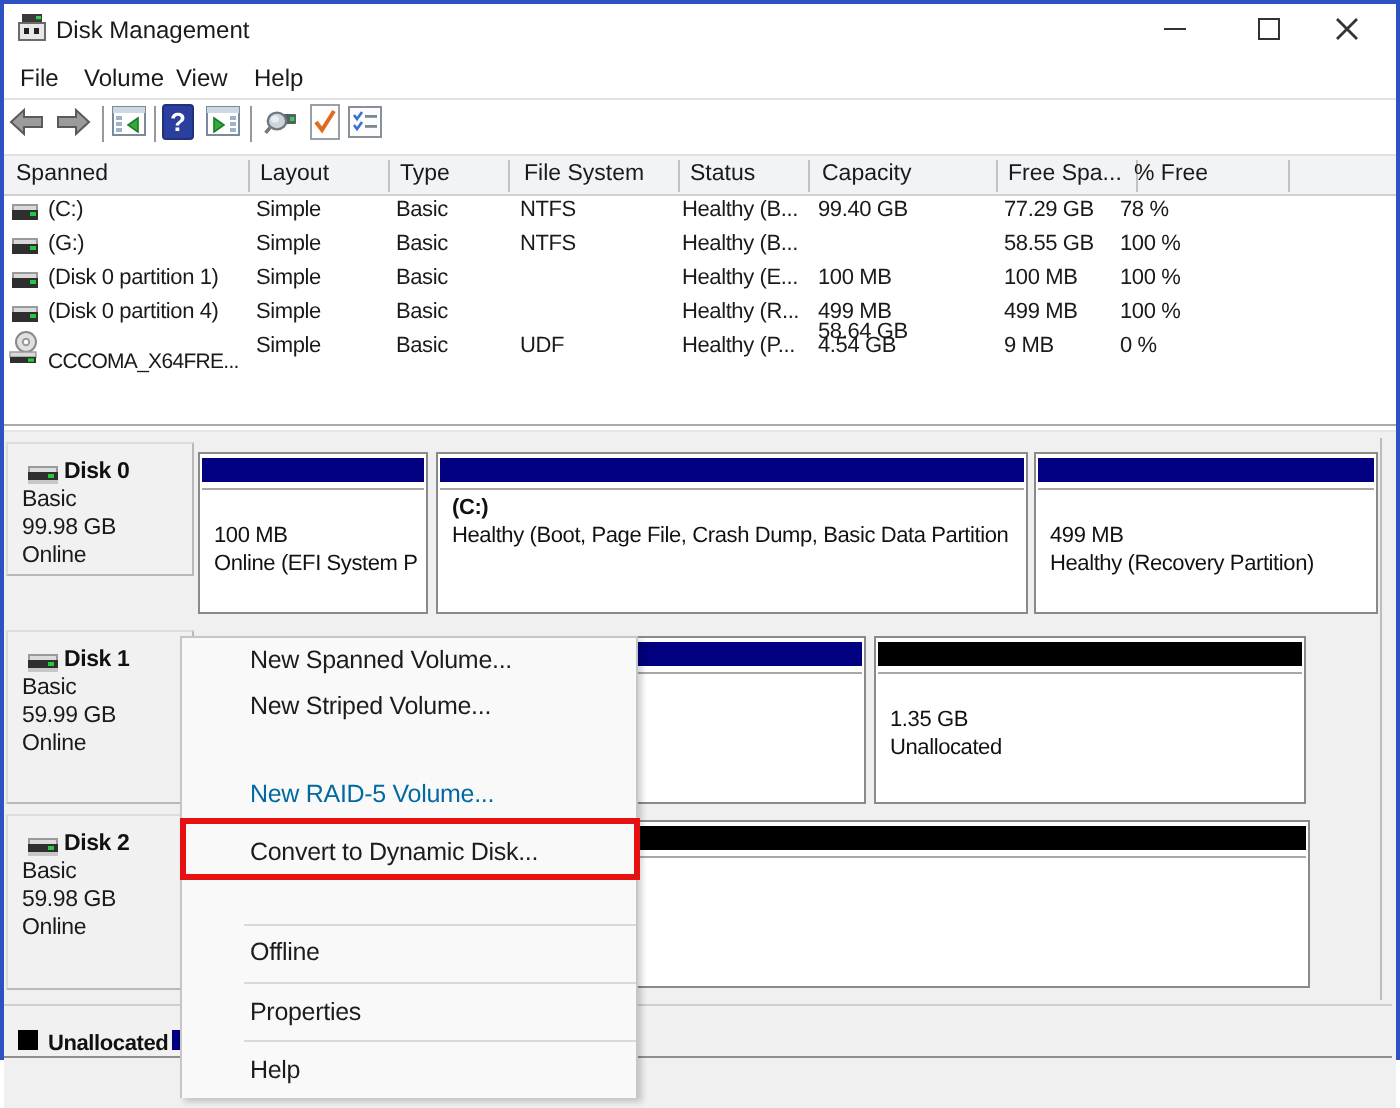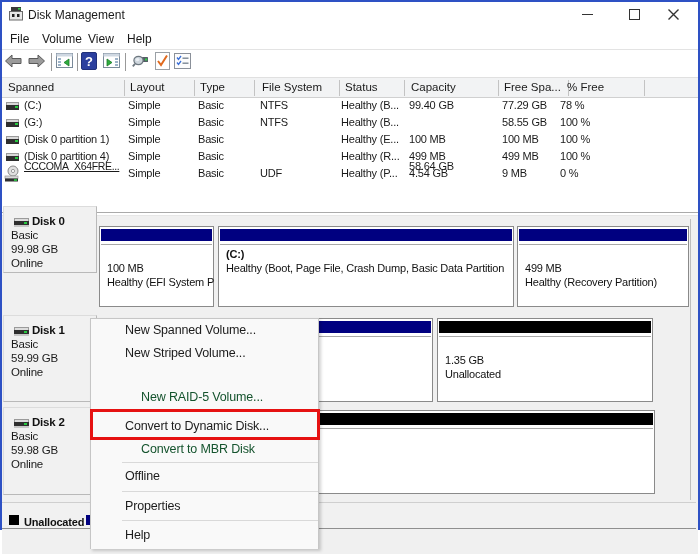--- a/index.html
+++ b/index.html
@@ -56,21 +56,21 @@
   .band { position:absolute; left:1px; right:1px; top:2px; height:12px; }
   .bandline { position:absolute; left:1px; right:1px; top:17px; height:1px; background:#a8a8a8; }
   .btxt { position:absolute; left:7px; font-size:11px; letter-spacing:-0.2px; color:#111; line-height:14px; white-space:nowrap; overflow:hidden; }
 
   
   #legend { left:2px; top:502px; width:694px; height:27px; background:#f1f1f1; border-top:1px solid #cfcfcf; border-bottom:1px solid #8f8f8f; }
 
   
   #cmenu { left:90px; top:318px; width:229px; height:231px; background:#f9f9f9; border:1px solid #c6c6c6; border-bottom:none; box-shadow:2px 2px 3px rgba(0,0,0,0.18); }
   .mi { position:absolute; left:34px; font-size:12.5px; letter-spacing:-0.15px; color:#1c1c1c; white-space:nowrap; }
-  .mi.dis { color:#14532d;margin-left:16px; }
+  .mi.dis { color:#0369a1; }
   .msep { position:absolute; left:31px; width:196px; height:1px; background:#d9d9d9; }
 
   #redbox { left:90px; top:409px; width:230px; height:31px; border:3px solid #e61212; }
 </style>
 </head>
 <body>
   <div class="abs" id="b-top"></div>
   <div class="abs" id="b-left"></div>
   <div class="abs" id="b-right"></div>
 
@@ -213,54 +213,54 @@
     <div class="abs row-txt" style="left:409px;top:150px;">499 MB</div>
     <div class="abs row-txt" style="left:502px;top:150px;">499 MB</div>
     <div class="abs row-txt" style="left:560px;top:150px;">100 %</div>
     <svg class="abs" style="left:4px;top:165px" width="17" height="17" viewBox="0 0 17 17">
       <circle cx="9" cy="6" r="5" fill="#e0e0e0" stroke="#8a8a8a"></circle>
       <circle cx="9" cy="6" r="1.6" fill="#ffffff" stroke="#9a9a9a"></circle>
       <rect x="1" y="11" width="13" height="2.5" fill="#d9d9d9" stroke="#9a9a9a" stroke-width="0.7"></rect>
       <rect x="1" y="13.5" width="13" height="3" fill="#2f2f2f"></rect>
       <rect x="10" y="14.2" width="3" height="1.7" fill="#27c840"></rect>
     </svg>
-    <div class="abs row-txt" style="left:24px;top:160px;font-size:10.5px;letter-spacing:-0.35px;text-decoration:underline;">CCCOMA_X64FRE...</div>
+    <div class="abs row-txt" style="left:24px;top:175px;font-size:10.5px;letter-spacing:-0.35px;">CCCOMA_X64FRE...</div>
     <div class="abs row-txt" style="left:128px;top:167px;">Simple</div>
     <div class="abs row-txt" style="left:198px;top:167px;">Basic</div>
     <div class="abs row-txt" style="left:260px;top:167px;">UDF</div>
     <div class="abs row-txt" style="left:341px;top:167px;">Healthy (P...</div>
     <div class="abs row-txt" style="left:409px;top:167px;">4.54 GB</div>
     <div class="abs row-txt" style="left:502px;top:167px;">9 MB</div>
     <div class="abs row-txt" style="left:560px;top:167px;">0 %</div>
   </div>
 
   <div class="abs" id="split1"></div>
   <div class="abs" id="split2"></div>
   <div class="abs" id="bottompane"></div>
 
   <div id="diskarea">
-    <div class="dpanel" style="top:206px;height:67px">
+    <div class="dpanel" style="top:221px;height:67px">
     <div class="dico">
         <div class="t"></div>
         <div class="b"></div>
         <div class="g"></div>
         <div class="base"></div>
       </div>
     <div class="dname">Disk 0</div>
     <div class="dline" style="top:22px">Basic</div>
     <div class="dline" style="top:36px">99.98 GB</div>
     <div class="dline" style="top:50px">Online</div>
   </div>
     <div class="blk" style="left:99px;top:226px;width:115px;height:81px">
     <div class="band" style="background:#000080"></div>
     <div class="bandline"></div>
     <div class="btxt" style="top:20px">
         <div>&nbsp;</div>
         <div>100 MB</div>
-        <div>Healthy (EFI System P</div>
+        <div>Online (EFI System P</div>
       </div>
   </div>
     <div class="blk" style="left:218px;top:226px;width:296px;height:81px">
     <div class="band" style="background:#000080"></div>
     <div class="bandline"></div>
     <div class="btxt" style="top:20px">
         <div><b>(C:)</b></div>
         <div>Healthy (Boot, Page File, Crash Dump, Basic Data Partition</div>
       </div>
   </div>
@@ -332,21 +332,20 @@
     <div style="position:absolute;left:22px;top:13px;font-size:11px;letter-spacing:-0.2px;font-weight:bold;color:#111">Unallocated</div>
     <div style="position:absolute;left:84px;top:12px;width:10px;height:10px;background:#000080"></div>
   </div>
 
   <div class="abs" id="cmenu">
     <div class="mi" style="top:4px">New Spanned Volume...</div>
     <div class="mi" style="top:27px">New Striped Volume...</div>
     <div class="mi dis" style="top:71px">New RAID-5 Volume...</div>
     <div class="msep" style="top:92px"></div>
     <div class="mi" style="top:100px">Convert to Dynamic Disk...</div>
-    <div class="mi dis" style="top:123px">Convert to MBR Disk</div>
     <div class="msep" style="top:143px"></div>
     <div class="mi" style="top:150px">Offline</div>
     <div class="msep" style="top:172px"></div>
     <div class="mi" style="top:180px">Properties</div>
     <div class="msep" style="top:201px"></div>
     <div class="mi" style="top:209px">Help</div>
   </div>
 
   <div class="abs" id="redbox"></div>
 

